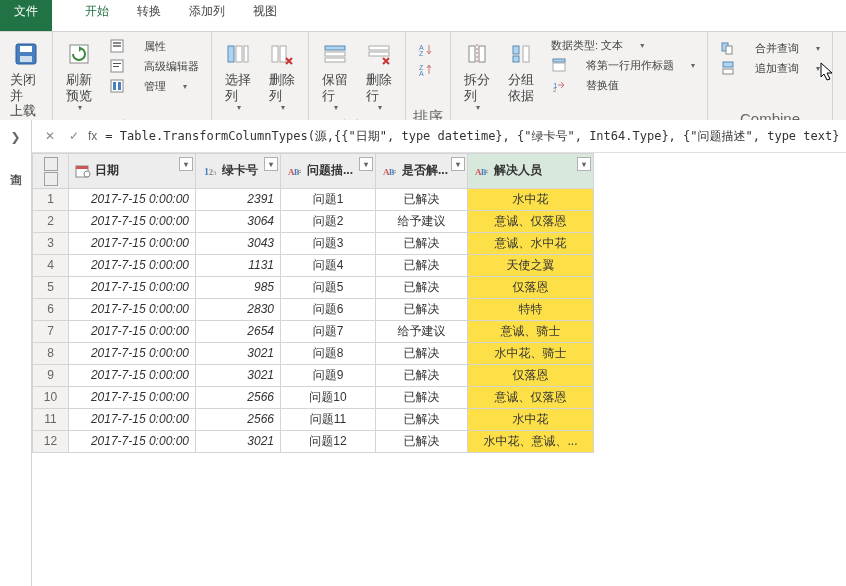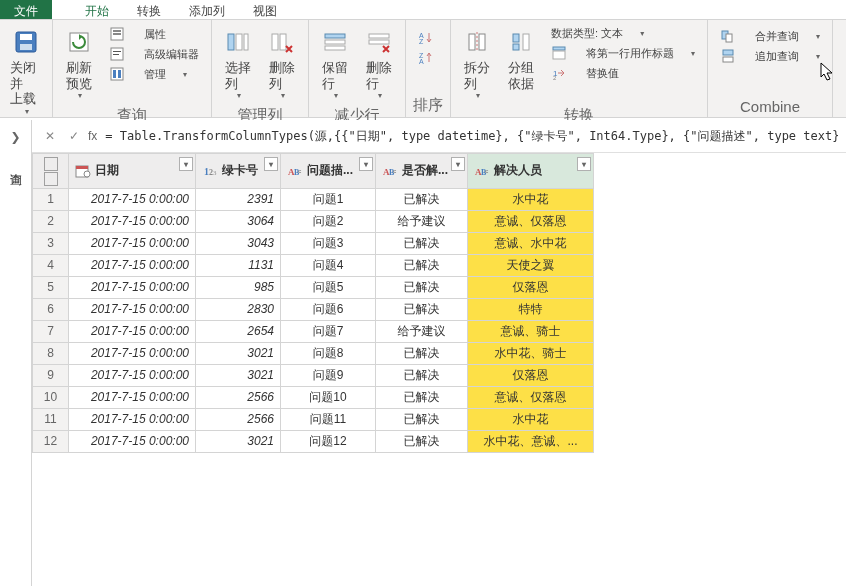--- a/index.html
+++ b/index.html
@@ -1,19 +1,19 @@
 <!DOCTYPE html>
 <html><head>
 <meta charset="utf-8">
 <style>
 * { box-sizing: border-box; margin: 0; padding: 0; }
 body { font-family: "Microsoft YaHei", "Segoe UI", sans-serif; font-size: 12px; color: #333; background: #fff; overflow: hidden; width: 846px; height: 586px; }
 
 
-.ribbon-tabs { display: flex; background: #fff; height: 20px; border-bottom: 1px solid #d4d4d4; }
+.ribbon-tabs { display: flex; background: #fff; height: 32px; border-bottom: 1px solid #d4d4d4; }
 .ribbon-tab { padding: 3px 14px; cursor: pointer; color: #444; }
 .ribbon-tab.file { background: #217346; color: #fff; }
 .ribbon-tab.active { color: #217346; font-weight: 500; padding-left: 33px; }
 
 
 .ribbon { display: flex; background: #f3f2f1; height: 98px; border-bottom: 1px solid #d4d4d4; }
 .ribbon-group { display: flex; flex-direction: column; border-right: 1px solid #d4d4d4; padding: 2px 4px 0; }
 .ribbon-group-content { display: flex; flex: 1; align-items: flex-start; }
 .ribbon-group-label { text-align: center; font-size: 15px; color: #666; padding: 2px 0; }
 .ribbon-btn-lg { display: flex; flex-direction: column; align-items: center; padding: 4px 6px; cursor: pointer; min-width: 44px; }

